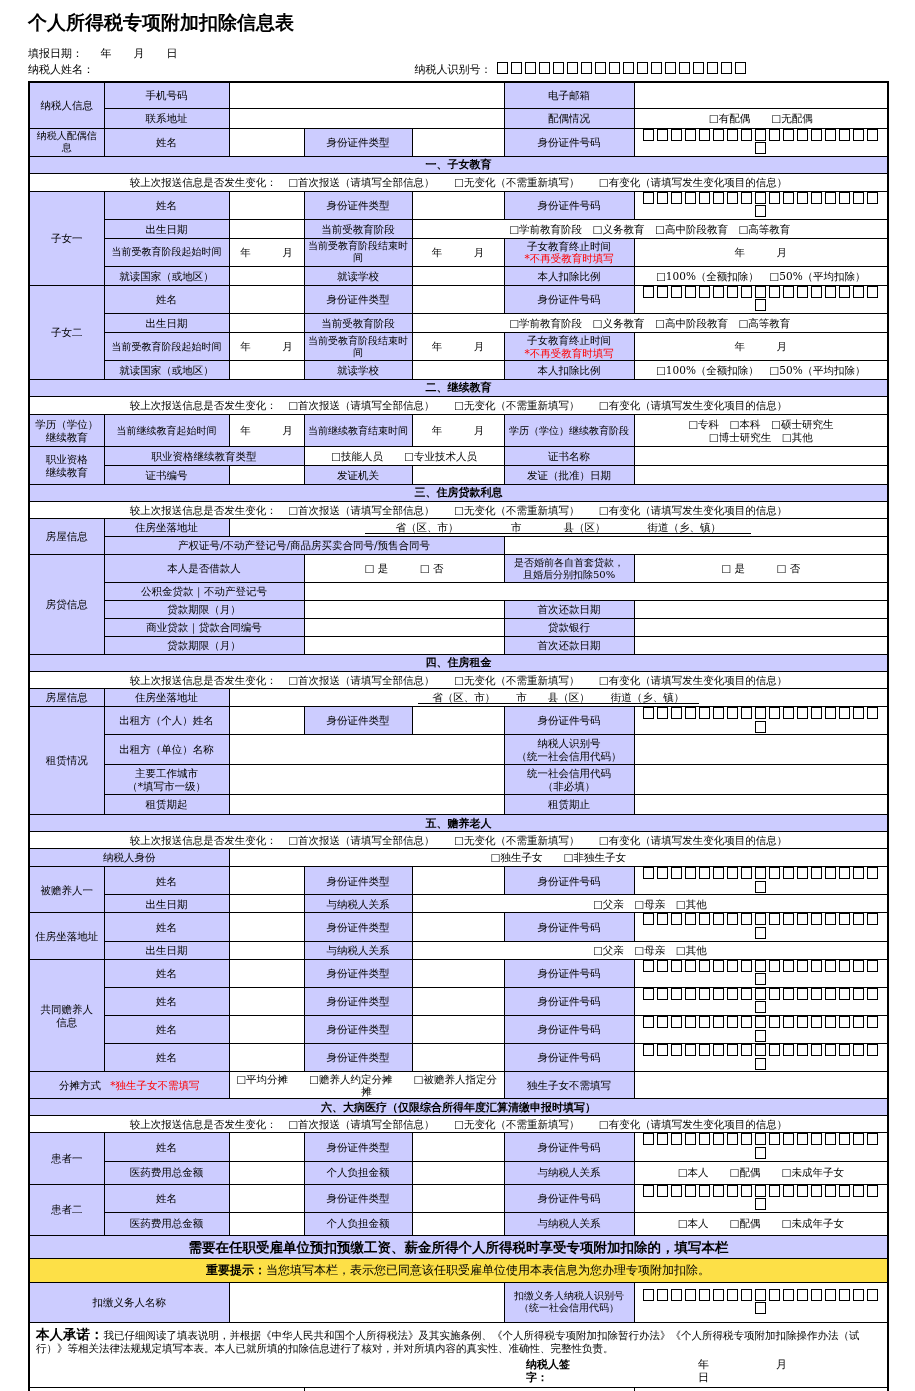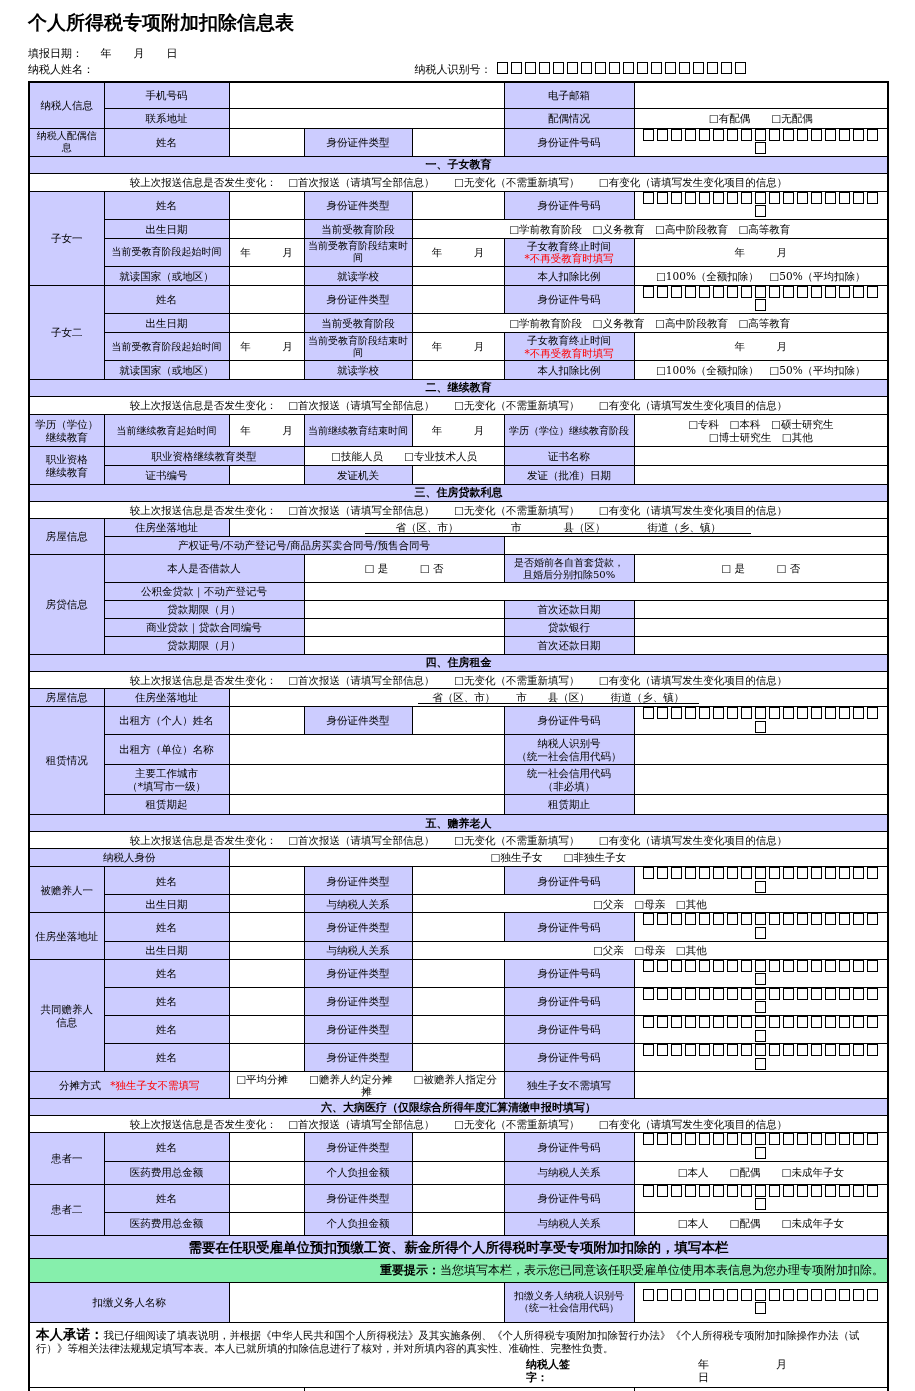--- a/index.html
+++ b/index.html
@@ -9,21 +9,21 @@
   .meta{font-size:11px;line-height:16px;margin-bottom:3px;}
   .meta-row{display:flex;}
   .meta-l{width:45%;}
   .meta-r{width:55%;}
   table{border-collapse:collapse;width:859px;table-layout:fixed;border:2px solid #000;}
   td{border:1px solid #000;font-size:10.5px;line-height:1.2;padding:0 2px;
      text-align:center;vertical-align:middle;overflow:hidden;}
   .lv{background:#ccccff;}
   .sec{background:#ccccff;font-weight:bold;font-size:11px;}
   .banner{background:#ccccff;font-weight:bold;font-size:13.5px;}
-  .hint{background:#86efac;text-align:right;font-size:12px;padding-right:3px;}
+  .hint{background:#fde047;font-size:12px;padding-right:3px;}
   .hint b{font-weight:bold;}
   .red{color:#ff0000;}
   .small{font-size:10px;}
   .bx{display:inline-block;width:9px;height:10px;border:1px solid #000;
       margin:0 1.5px;vertical-align:-1px;background:#fff;}
   .uline{border-bottom:1px solid #000;padding:0 4px;display:inline-block;}
   .commit{font-size:10.5px;text-align:left;padding:3px 6px;}
   .commit .ct{font-size:13.5px;font-weight:bold;}
   .sigline{display:flex;margin-top:3px;font-size:11px;}
   .sigline .sp1{margin-left:490px;font-weight:bold;}

